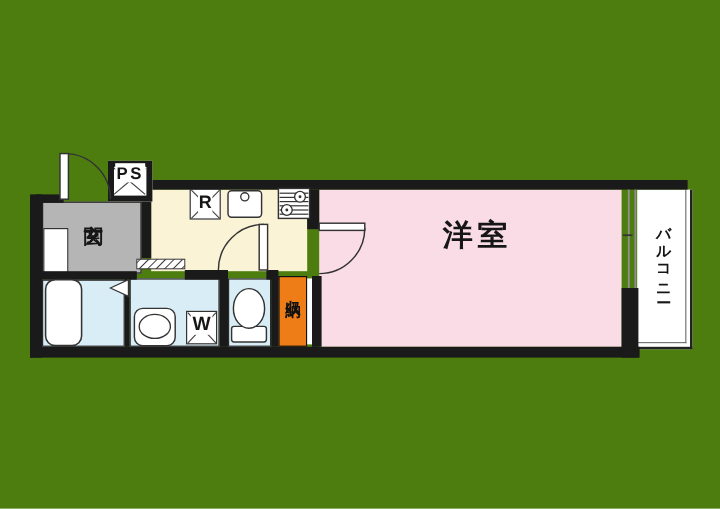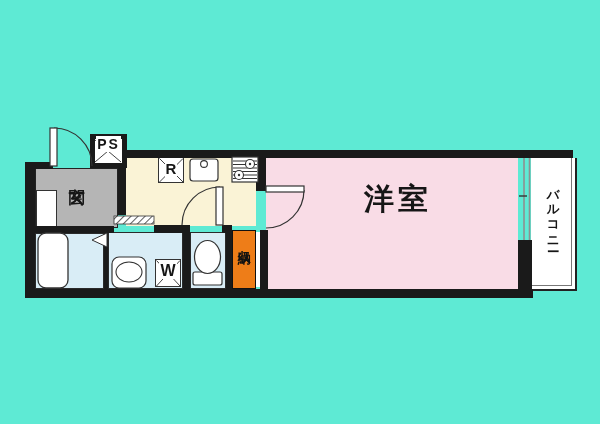--- a/index.html
+++ b/index.html
@@ -1,36 +1,36 @@
 <!DOCTYPE html>
 <html style="--c-wall: #1a1a1a; --c-genkan: #b5b5b5; --c-kitchen: #faf3d6; --c-western-room: #f9dce6; --c-wet-area: #d9edf6; --c-storage: #ee7d18; --c-fixture-line: #333333; --c-window-line: #8f8f8f;"><head>
 <meta charset="utf-8">
 <style>
   html,body{margin:0;padding:0;background:#fff;}
   body{width:600px;height:424px;position:relative;font-family:"Liberation Sans","DejaVu Sans",sans-serif;}
-  #plan{position:absolute;left:0;top:0;width:600px;height:424px;background:#5eead4;overflow:hidden;}
+  #plan{position:absolute;left:0;top:0;width:600px;height:424px;background:#4d7c0f;overflow:hidden;}
   .room{position:absolute;box-sizing:border-box;z-index:1;}
   .wall{position:absolute;background:var(--c-wall);z-index:3;}
   .box{position:absolute;box-sizing:border-box;background:#fff;border:1.3px solid var(--c-fixture-line);z-index:2;}
   #svg-layer{position:absolute;left:0;top:0;z-index:4;pointer-events:none;}
   .fx{stroke:var(--c-fixture-line);}
   .lbl{position:absolute;color:#161616;z-index:6;line-height:1.05;}
   .vtext{writing-mode:vertical-rl;}
   .chip{background:#fff;padding:0 1px;}
   #room-genkan{background:var(--c-genkan);border:1px solid #222;}
   #room-kitchen{background:var(--c-kitchen);}
   #room-western{background:var(--c-western-room);}
   .wet{background:var(--c-wet-area);border:1px solid #2a2a2a;}
   #room-storage{background:var(--c-storage);border:1px solid #111;}
   #storage-door{position:absolute;background:#fff;z-index:2;}
   #ps-box{position:absolute;box-sizing:border-box;background:#fff;border:5px solid var(--c-wall);z-index:3;}
   #balcony{position:absolute;box-sizing:border-box;background:#fff;border-right:2px solid #222;border-bottom:2px solid #222;z-index:1;}
   #balcony-inner{position:absolute;box-sizing:border-box;border-right:1px solid #777;border-bottom:1px solid #777;z-index:1;}
   #label-room{text-align:center;font-weight:600;}
-  #label-room .rname{font-size:30px;letter-spacing:4px;}
+  #label-room .rname{font-size:25px;letter-spacing:4px;}
   #label-room .rsize{font-size:27px;letter-spacing:1px;margin-top:2px;}
 </style>
 </head>
 <body>
 
 <div id="plan">
 
   <div class="room" id="room-genkan" style="left:35px;top:168px;width:83px;height:60px;"></div>
   <div class="room" id="room-kitchen" style="left:126px;top:158px;width:130px;height:68px;"></div>
   <div class="room" id="room-western" style="left:266px;top:158px;width:252px;height:131px;"></div>

